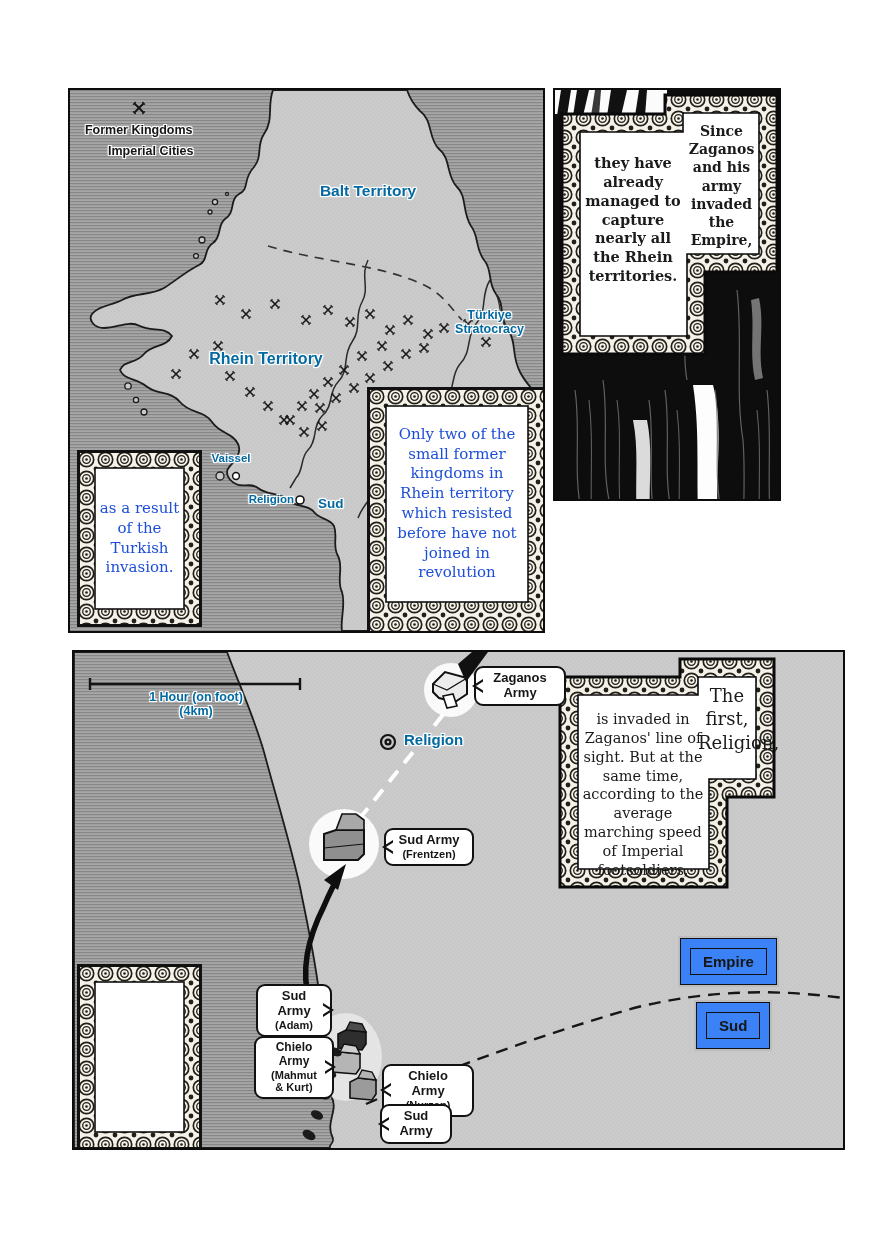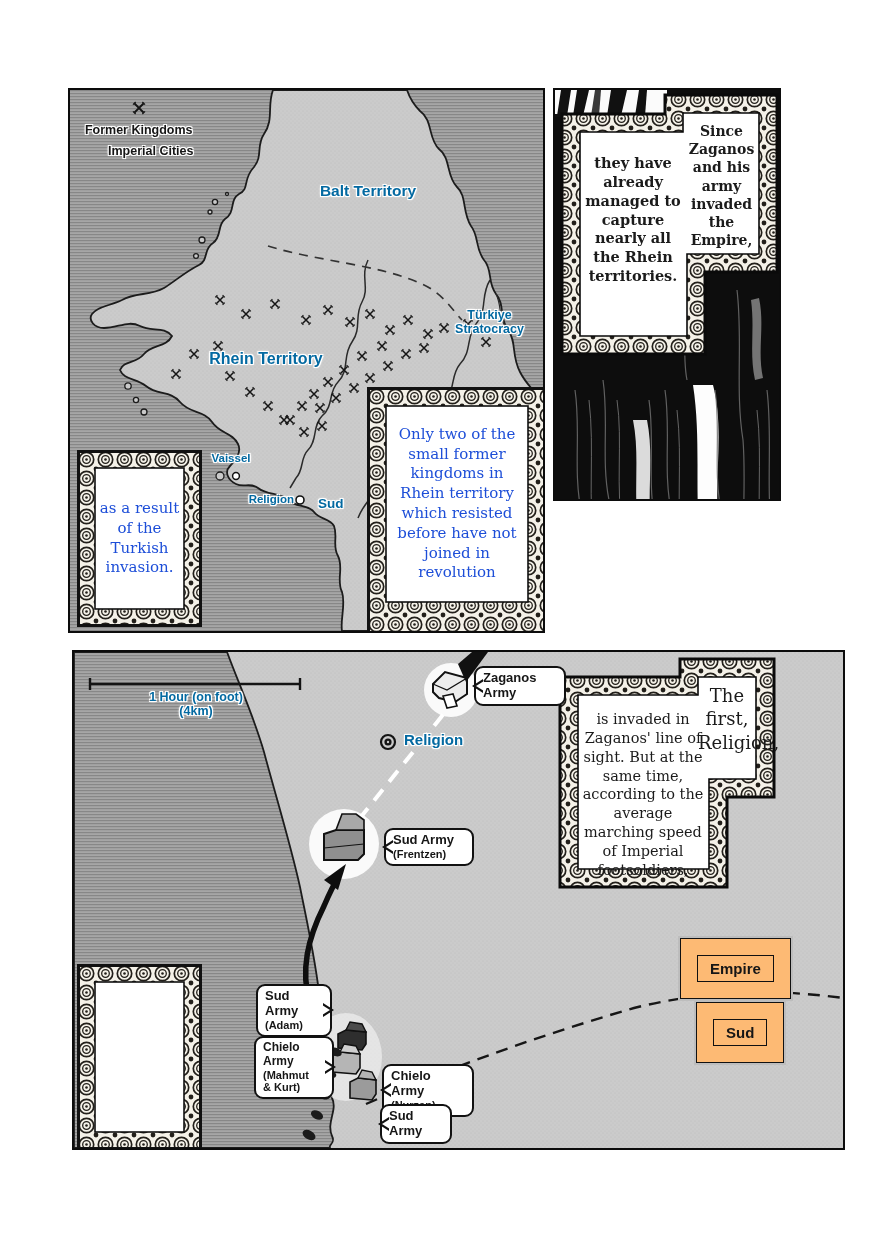--- a/index.html
+++ b/index.html
@@ -13,33 +13,33 @@
   .center{text-align:center;}
   
   .ornate{position:absolute;z-index:6;}
   .ornate svg{position:absolute;left:0;top:0;}
   .cap{position:absolute;display:flex;align-items:center;justify-content:center;text-align:center;
        font-family:"DejaVu Serif",serif;font-size:15px;line-height:1.32;color:#1d4ed8;z-index:7;}
   .capfree{position:absolute;text-align:center;font-family:"DejaVu Serif",serif;
        font-size:14.5px;line-height:1.3;color:#1b1b1b;z-index:7;}
   
   .bubble{position:absolute;background:#fff;border:2px solid #111;border-radius:9px;
-          padding:3px 7px;z-index:5;box-sizing:border-box;}
+          padding:3px 7px;text-align:center;z-index:5;box-sizing:border-box;}
   .bubble .b1{display:block;font-weight:bold;font-size:13px;line-height:1.15;}
   .bubble .b2{display:block;font-weight:bold;font-size:11px;line-height:1.15;}
   .tail-left::before{content:"";position:absolute;left:-11px;top:50%;transform:translateY(-50%);
      border:7px solid transparent;border-right:11px solid #111;}
   .tail-left::after{content:"";position:absolute;left:-5px;top:50%;transform:translateY(-50%);
      border:5px solid transparent;border-right:8px solid #fff;}
   .tail-right::before{content:"";position:absolute;right:-11px;top:50%;transform:translateY(-50%);
      border:7px solid transparent;border-left:11px solid #111;}
   .tail-right::after{content:"";position:absolute;right:-5px;top:50%;transform:translateY(-50%);
      border:5px solid transparent;border-left:8px solid #fff;}
   
-  .region-box{position:absolute;background:#fdba74;border:1.8px solid #111;padding:16px;z-index:4;
+  .region-box{position:absolute;background:#3b82f6;border:1.8px solid #111;padding:9px;z-index:4;
      box-shadow:0 0 0 2px #bdbdbd;}
   .region-box .inner{border:1.5px solid #111;padding:4px 12px;font-weight:bold;font-size:15px;text-align:center;}
   .legend{position:absolute;left:14px;top:10px;z-index:3;}
   .legend-row{display:flex;align-items:center;gap:7px;margin-bottom:7px;flex-direction:column;}
   .legend-row .txt{font-weight:bold;font-size:12.5px;
     text-shadow:-1px -1px 0 #fff,1px -1px 0 #fff,-1px 1px 0 #fff,1px 1px 0 #fff,0 0 3px #fff;}
   .indent{margin-left:24px;}
 </style>
 </head>
 <body>

